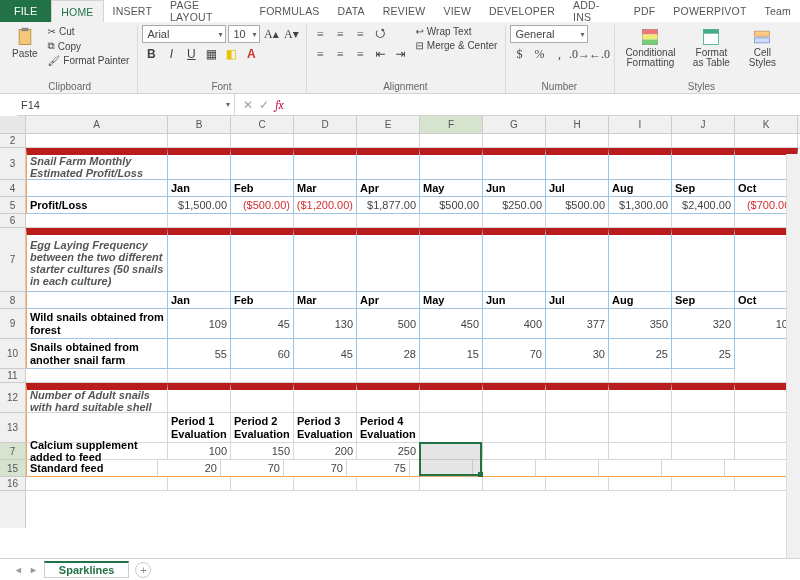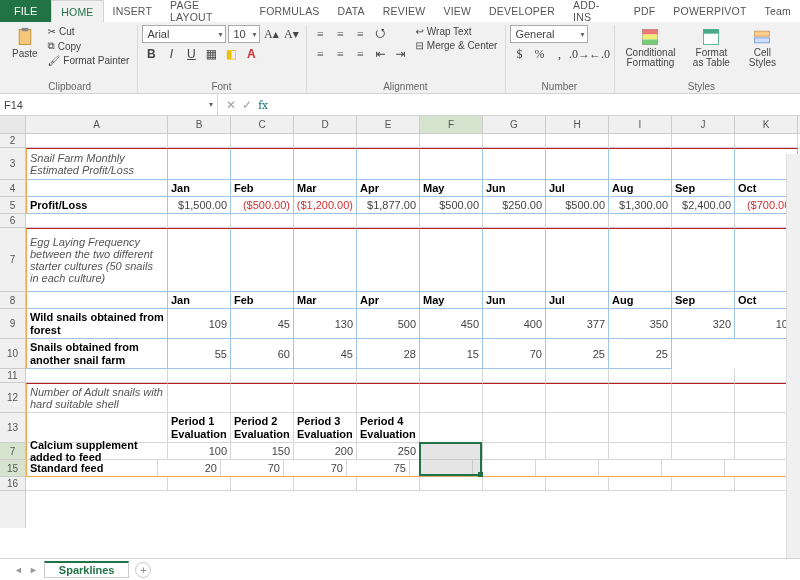--- a/index.html
+++ b/index.html
@@ -13,42 +13,42 @@
 .rgroup-body { flex: 1; display: flex; gap: 4px; align-items: flex-start;}
 .rgroup-label { text-align: center; font-size: 10px; color: #666; padding-bottom: 1px;}
 .bigbtn { display: flex; flex-direction: column; align-items: center; gap: 1px; padding: 2px 4px; font-size: 10px; color: #444; cursor: pointer;}
 .bigbtn svg { width: 20px; height: 20px; }
 .smallcol { display: flex; flex-direction: column; gap: 1px; font-size: 10px; color: #444; }
 .smallcol div { display: flex; align-items: center; gap: 3px; padding: 1px 2px; cursor: pointer;}
 .fontsel { border: 1px solid #ababab; background: #fff; height: 18px; padding: 0 16px 0 4px; font-size: 11px; min-width: 58px; display: flex; align-items: center; position: relative;}
 .fontsel::after { content: "▾"; position: absolute; right: 3px; font-size: 8px; color: #666;}
 .fmtrow { display: flex; gap: 2px; align-items: center;}
 .fmtrow .ico { width: 18px; height: 18px; display: flex; align-items: center; justify-content: center; cursor: pointer; font-size: 12px; font-family: "Times New Roman", serif;}
-.namebox-row { height: 22px; border-bottom: 1px solid #d4d4d4; display: flex; align-items: center; background: #fff;}
+.namebox-row { height: 22px; border-bottom: 1px solid #d4d4d4; display: flex; align-items: center; background: #fff; margin-left: 17px;}
 .namebox { width: 218px; border-right: 1px solid #d4d4d4; height: 100%; display: flex; align-items: center; padding: 0 4px; position: relative;}
 .namebox::after { content: "▾"; position: absolute; right: 4px; font-size: 8px; color: #666;}
 .fx-icons { display: flex; gap: 6px; padding: 0 8px; color: #a0a0a0;}
 .fx-icons span { cursor: pointer; font-size: 12px;}
-.fx-label { font-family: "Cambria", serif; color: #0f766e; font-size: 12px; }
+.fx-label { font-style: italic; font-family: "Cambria", serif; color: #be185d; font-size: 12px; }
 .colhdrs { height: 18px; display: flex; background: #f0f0f0; border-bottom: 1px solid #ccc;}
 .rowhdr-spacer { width: 26px; border-right: 1px solid #ccc; background: #e8e8e8;}
 .colhdr { border-right: 1px solid #ccc; text-align: center; font-size: 10px; color: #555; line-height: 18px; background: #f0f0f0;}
 .colhdr.sel { background: #d5e3cf; }
 .grid-wrap { position: relative; height: 394px; overflow: hidden; display: flex;}
 .rowhdrs { width: 26px; background: #f0f0f0; border-right: 1px solid #ccc; flex-shrink: 0;}
 .rowhdr { border-bottom: 1px solid #ccc; text-align: center; font-size: 10px; color: #555; display: flex; align-items: center; justify-content: center;}
 .rowhdr.sel { background: #d5e3cf; }
 .cells { position: relative; flex: 1; }
 .row { display: flex; position: absolute; left: 0; }
 .cell { border-right: 1px solid #d6d6d6; border-bottom: 1px solid #d6d6d6; font-size: 11px; padding: 1px 3px; display: flex; align-items: center; overflow: visible; white-space: nowrap;}
 .cell.r { justify-content: flex-end; }
 .cell.bold { font-weight: bold; color: #000;}
 .cell.ital { font-style: italic; color: #555;}
 .cell.red { color: #d03030; }
-.cell.bord-t { border-top: 1px solid #b91c1c;}
+.cell.bord-t { border-top: 7px solid #b91c1c; font-weight: bold;}
 .cell.bord-b { border-bottom: 1px solid #f5a54a;}
 .cell.blueb { border-bottom: 1px solid #9ec5e8; border-right: 1px solid #9ec5e8;}
 .cell.bord-l { border-left: 1px solid #f5a54a;}
 .cursor-cell { position: absolute; border: 2px solid #217346; pointer-events: none; z-index: 5;}
 .cursor-cell::after { content: ""; position: absolute; right: -3px; bottom: -3px; width: 5px; height: 5px; background: #217346;}
 .sel-rect { position: absolute; background: rgba(180,180,180,0.35); pointer-events: none;}
 .sheet-tabs { position: absolute; bottom: 0; left: 0; right: 0; height: 22px; background: #fff; border-top: 1px solid #d4d4d4; display: flex; align-items: center; gap: 6px; padding-left: 14px;}
 .sheet-nav { display: flex; gap: 6px; color: #999; font-size: 9px;}
 .sheet-tab { border: 1px solid #ccc; border-top: 2px solid #217346; padding: 1px 14px; background: #fff; font-size: 11px; color: #217346; font-weight: bold;}
 .addsheet { width: 16px; height: 16px; border: 1px solid #ccc; border-radius: 8px; display: flex; align-items: center; justify-content: center; font-size: 11px; color: #888; cursor: pointer;}
@@ -355,20 +355,21 @@
         <div class="cell blueb r" style="width: 63px; height: 30px;">100</div>
       </div>
       <div class="row" style="top: 205px; height: 30px;">
         <div class="cell blueb bord-b bord-l bold" style="width: 142px; height: 30px; white-space: normal; line-height: 1.1;">Snails obtained from another snail farm</div>
         <div class="cell blueb bord-b r" style="width: 63px; height: 30px;">55</div>
         <div class="cell blueb bord-b r" style="width: 63px; height: 30px;">60</div>
         <div class="cell blueb bord-b r" style="width: 63px; height: 30px;">45</div>
         <div class="cell blueb bord-b r" style="width: 63px; height: 30px;">28</div>
         <div class="cell blueb bord-b r" style="width: 63px; height: 30px;">15</div>
         <div class="cell blueb bord-b r" style="width: 63px; height: 30px;">70</div>
+        <div class="cell blueb bord-b r" style="width: 63px; height: 30px;">30</div>
         <div class="cell blueb bord-b r" style="width: 63px; height: 30px;">25</div>
         <div class="cell blueb bord-b r" style="width: 63px; height: 30px;">25</div>
       </div>
       <div class="row" style="top: 235px; height: 14px;">
         <div class="cell" style="width: 142px; height: 14px;"></div>
         <div class="cell" style="width: 63px; height: 14px;"></div>
         <div class="cell" style="width: 63px; height: 14px;"></div>
         <div class="cell" style="width: 63px; height: 14px;"></div>
         <div class="cell" style="width: 63px; height: 14px;"></div>
         <div class="cell" style="width: 63px; height: 14px;"></div>

